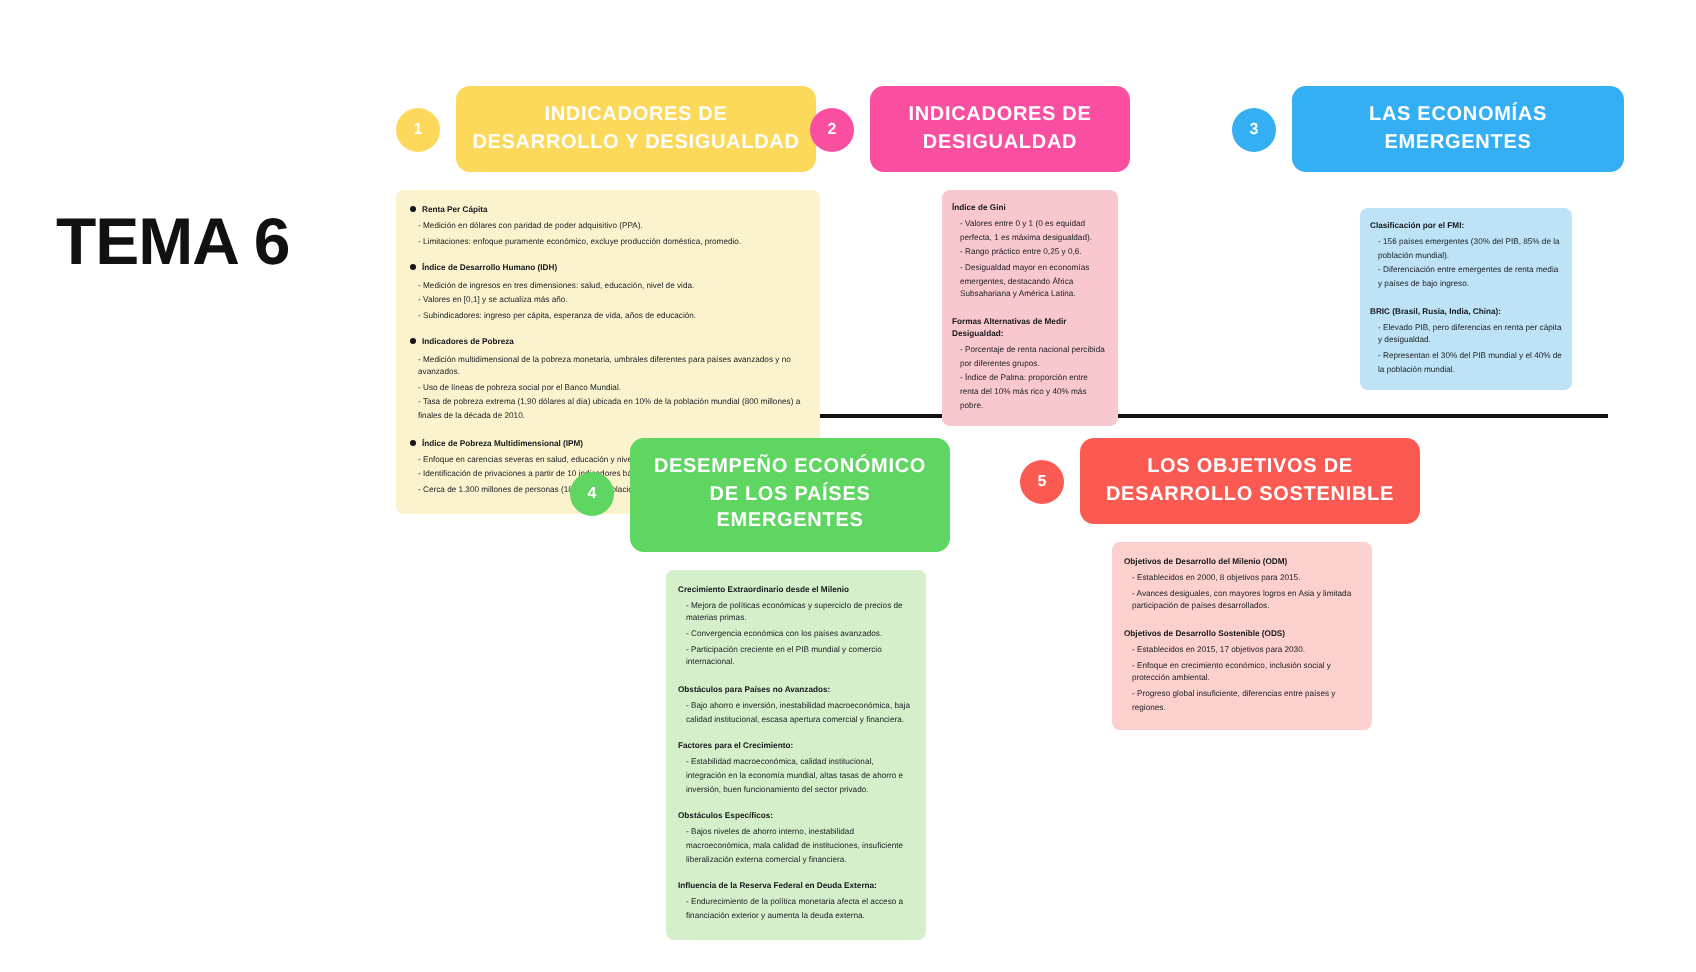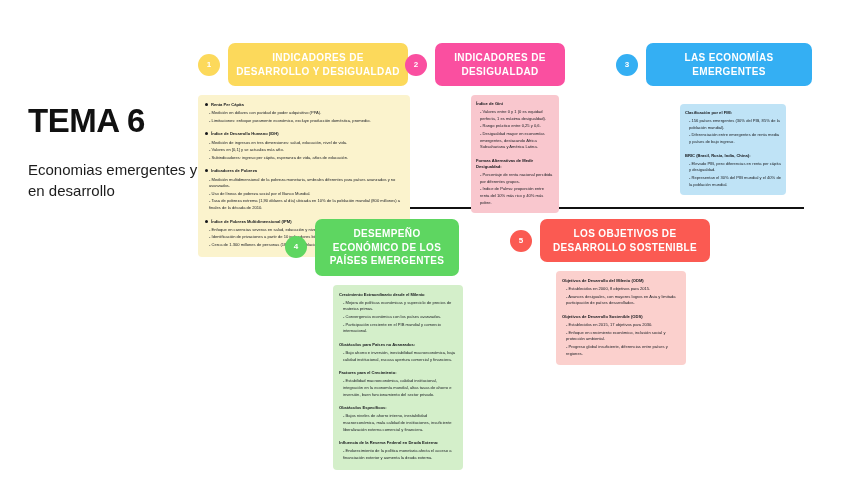--- a/index.html
+++ b/index.html
@@ -148,21 +148,21 @@
   #sec-3 { left: 616px; top: 43px; width: 200px; }
   #sec-3 .head-pill { width: 166px; min-height: 26px; background: #34AFF3; }
   #sec-3 .badge { background: #34AFF3; }
   #sec-3 .card {
     background: #BFE3F6; width: 106px; min-height: 82px;
     margin-left: 64px; margin-top: 18px; padding: 6px 5px;
   }
 
   
   #sec-4 { left: 285px; top: 219px; width: 200px; }
-  #sec-4 .head-pill { width: 144px; min-height: 30px; background: #5ED661; }
+  #sec-4 .head-pill { width: 160px; min-height: 30px; background: #5ED661; }
   #sec-4 .badge { background: #5ED661; }
   #sec-4 .card {
     background: #D4EFCA; width: 130px; min-height: 158px;
     margin-left: 48px; padding: 7px 6px;
   }
 
   
   #sec-5 { left: 510px; top: 219px; width: 200px; }
   #sec-5 .head-pill { width: 192px; min-height: 30px; background: #FB5A52; }
   #sec-5 .badge { background: #FB5A52; }
@@ -171,21 +171,20 @@
     margin-left: 46px; padding: 7px 6px;
   }
 </style>
 </head>
 <body>
 
 <div class="canvas">
 
   <div class="title-block">
     <h1 class="deck-title">TEMA 6</h1>
-    <p class="deck-subtitle">Economias emergentes y en desarrollo</p>
   </div>
 
   <div class="divider"></div>
 
   <div class="section" id="sec-1">
     <div class="section-head">
       <div class="badge">1</div>
       <div class="head-pill">INDICADORES DE DESARROLLO Y DESIGUALDAD</div>
     </div>
     <div class="card">

